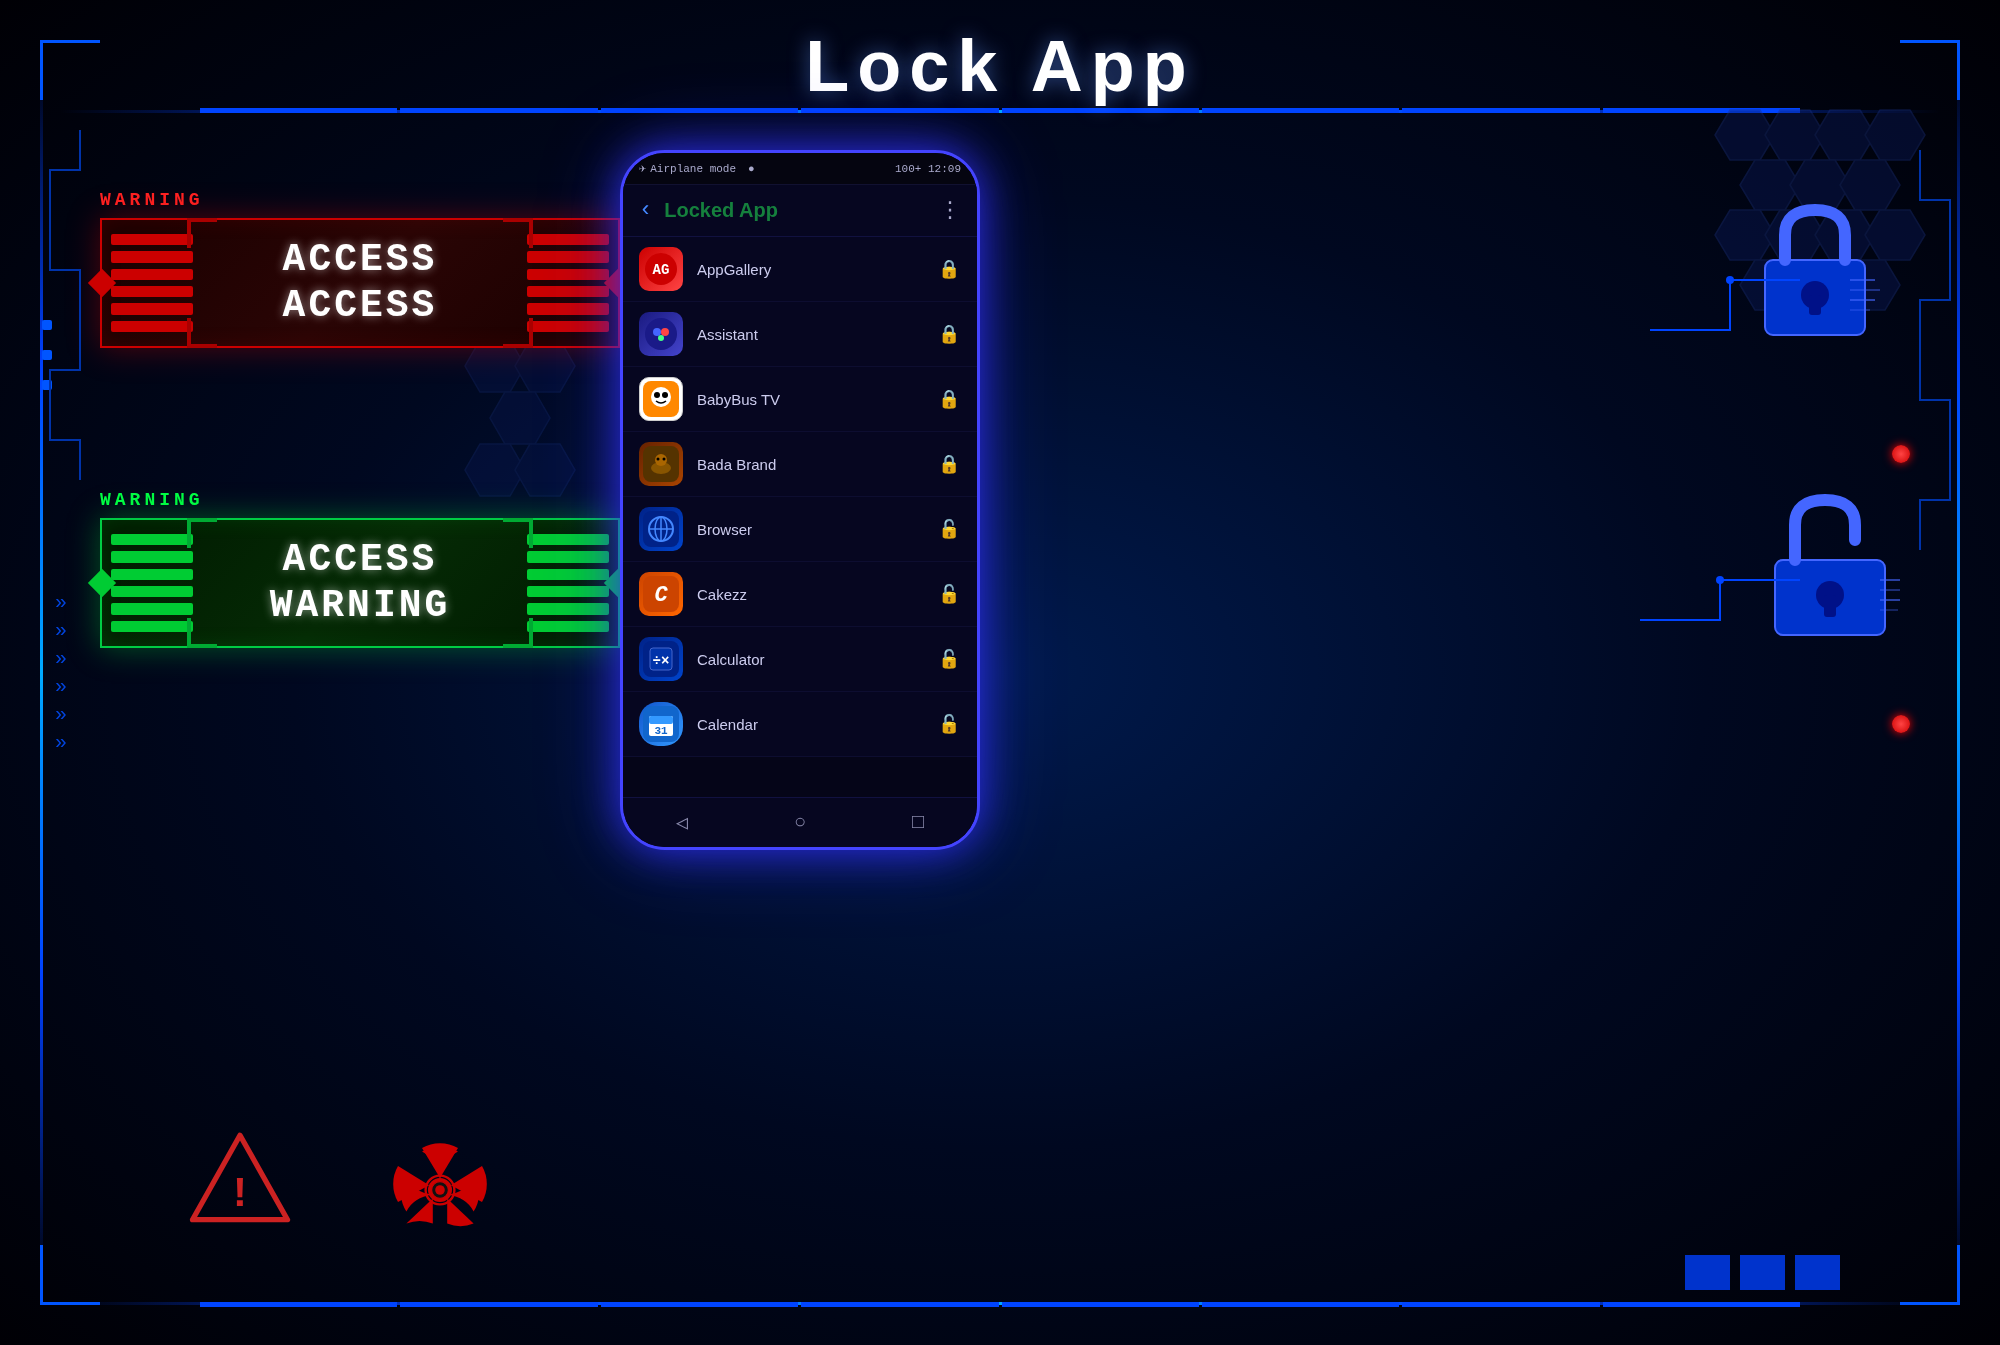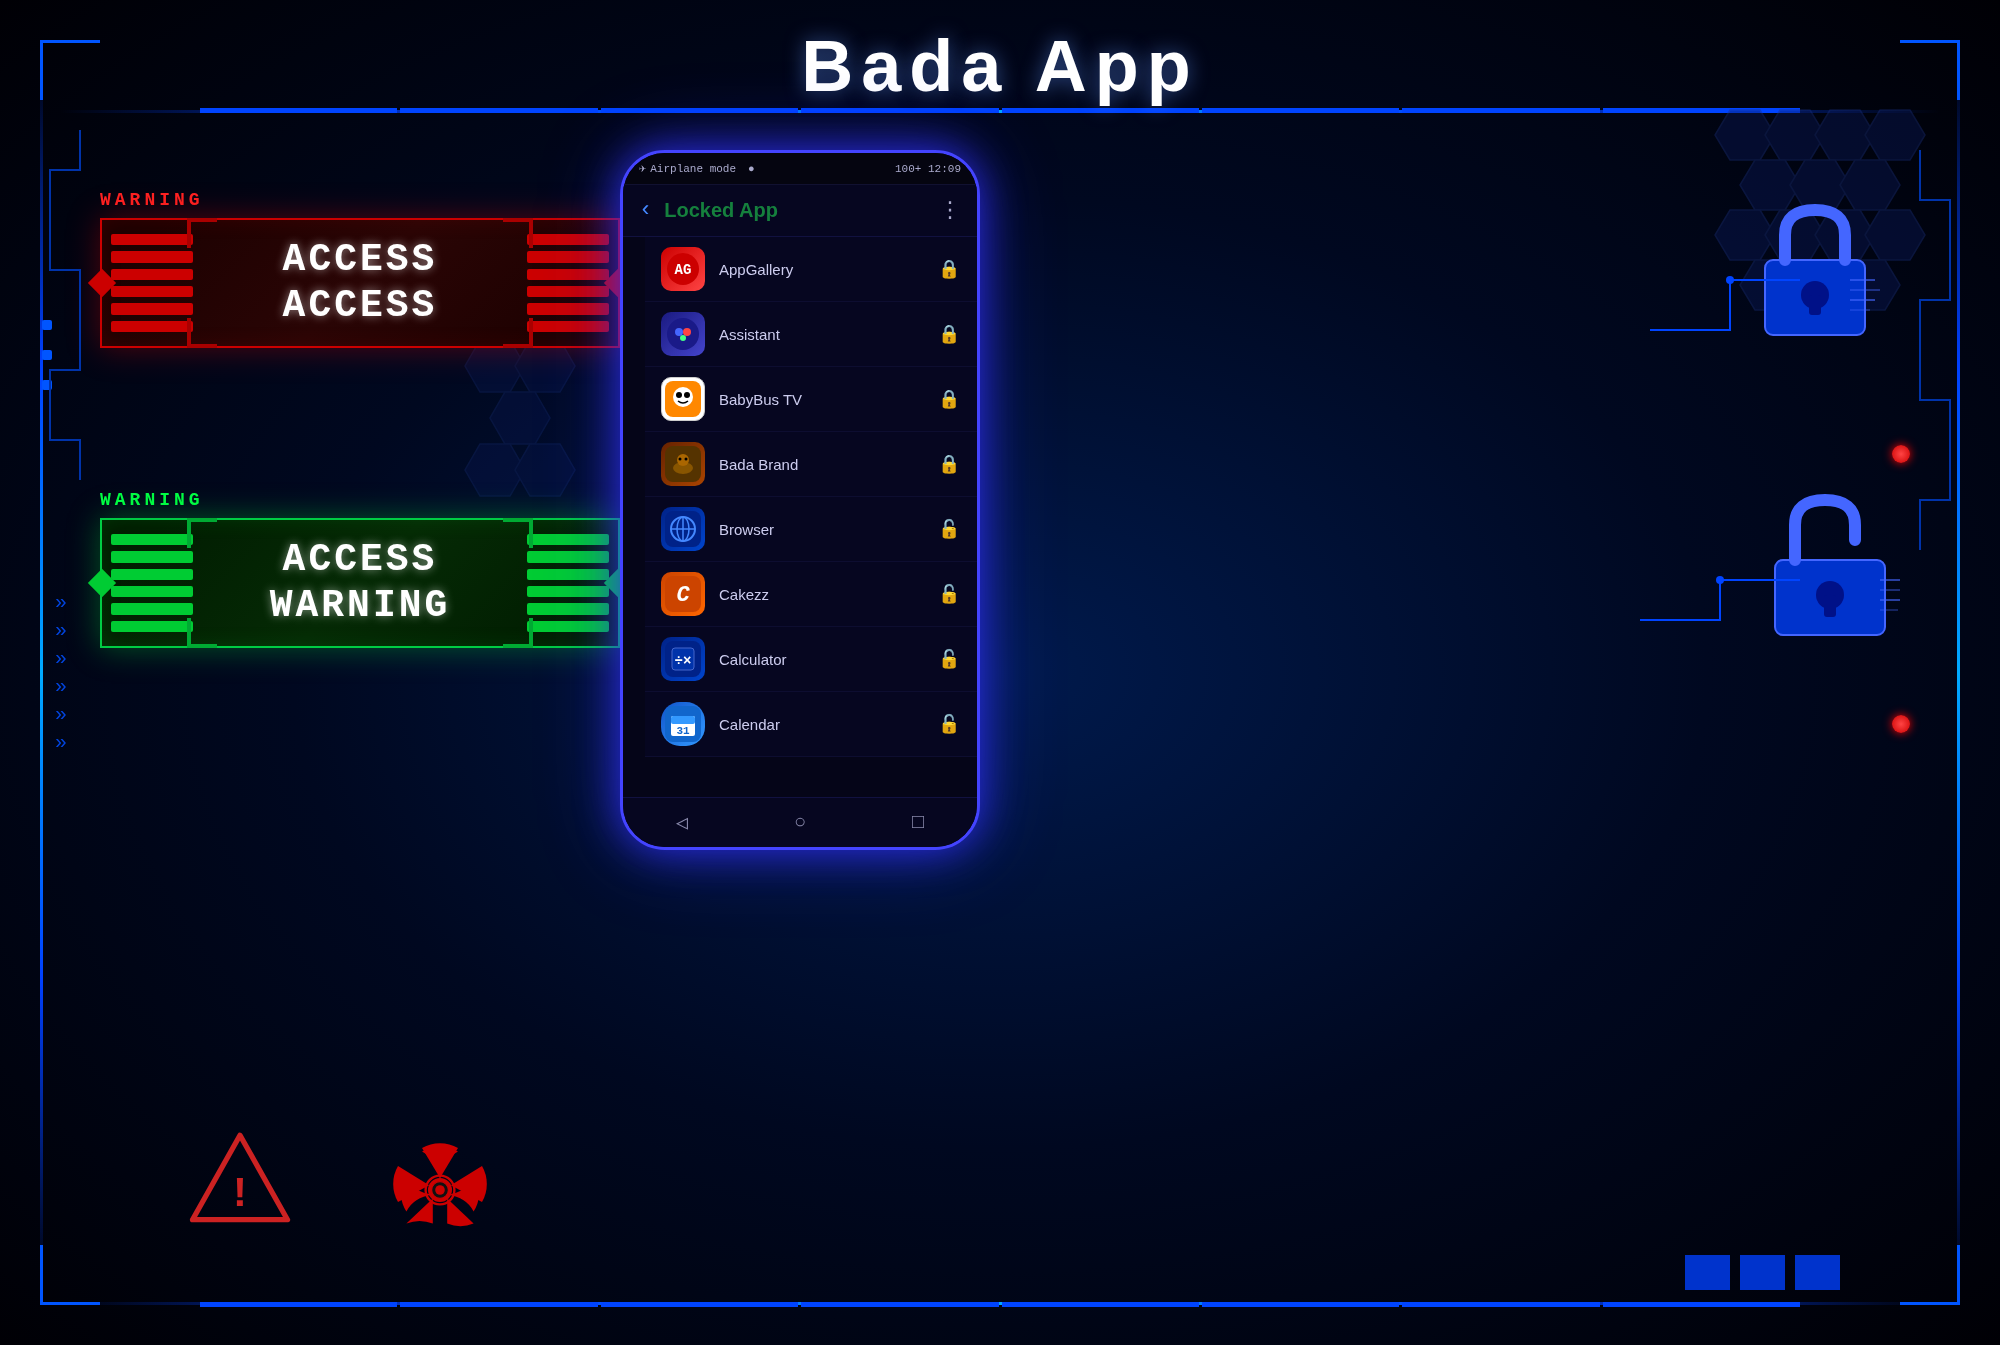--- a/index.html
+++ b/index.html
@@ -314,21 +314,20 @@
 
     .more-btn {
       color: #aaaacc;
       font-size: 22px;
       cursor: pointer;
     }
 
     
     .app-list {
       overflow: hidden;
-      margin-left: 22px;
     }
 
     .app-item {
       display: flex;
       align-items: center;
       padding: 10px 16px;
       border-bottom: 1px solid #0d0d30;
       background: #060620;
       gap: 14px;
       position: relative;
@@ -517,21 +516,21 @@
   <div class="bottom-dash"></div>
     <div class="bottom-dash"></div>
     <div class="bottom-dash"></div>
   <div class="bottom-dash"></div>
     <div class="bottom-dash"></div>
     <div class="bottom-dash"></div>
   <div class="bottom-dash"></div>
     <div class="bottom-dash"></div>
 </div>
 
-<h1 class="page-title">Bada App</h1>
+<h1 class="page-title">Lock App</h1>
 
 <div class="chevrons-left">
   <div class="chevron">»</div>
   <div class="chevron">»</div>
   <div class="chevron">»</div>
   <div class="chevron">»</div>
   <div class="chevron">»</div>
   <div class="chevron">»</div>
 </div>
 

